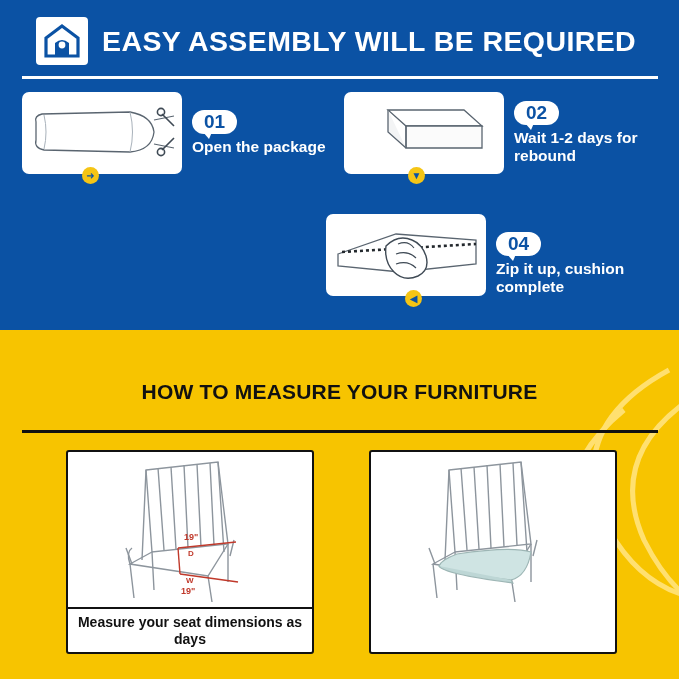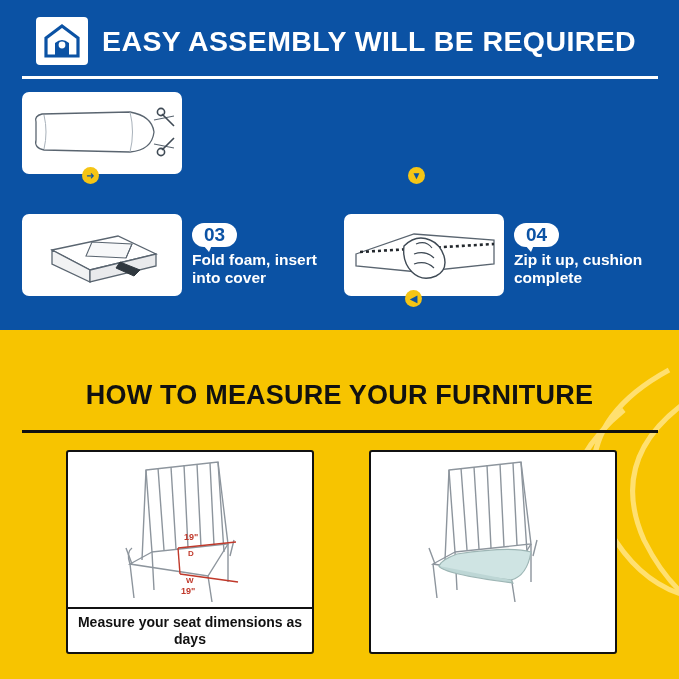--- a/index.html
+++ b/index.html
@@ -150,21 +150,21 @@
     height: 300px;
     pointer-events: none;
   }
   .measure-title {
     position: absolute;
     left: 0;
     top: 50px;
     width: 679px;
     text-align: center;
     color: #111111;
-    font-size: 27px;
+    font-size: 21px;
     font-weight: bold;
     letter-spacing: 0.2px;
   }
   .measure-rule {
     position: absolute;
     left: 22px;
     top: 100px;
     width: 636px;
     height: 3px;
     background: #111111;
@@ -232,43 +232,45 @@
         <svg width="160" height="82" viewBox="0 0 160 82" aria-hidden="true">
           <path d="M14 30 Q12 24 20 22 L108 20 Q130 24 132 40 Q130 58 108 60 L22 58 Q12 56 14 48 Z" fill="#ffffff" stroke="#5a6570" stroke-width="1.3"></path>
           <path d="M22 23 Q26 40 22 57" fill="none" stroke="#a9b2bb" stroke-width="1"></path>
           <path d="M108 20 Q113 40 108 60" fill="none" stroke="#a9b2bb" stroke-width="1"></path>
           <path d="M132 28 L152 24 M132 52 L152 56" stroke="#5a6570" stroke-width="1.2" fill="none"></path>
           <path d="M140 22 L152 34 M140 58 L152 46" stroke="#3f4a55" stroke-width="1.6" fill="none"></path>
           <circle cx="139" cy="20" r="3.6" fill="none" stroke="#3f4a55" stroke-width="1.6"></circle>
           <circle cx="139" cy="60" r="3.6" fill="none" stroke="#3f4a55" stroke-width="1.6"></circle>
         </svg>
       </div>
+      <div class="step-text">
+        <span class="step-num">01</span>
+        <span class="step-label">Open the package</span>
+      </div>
     </div>
     <div class="arrow-badge" style="left:82px; top:167px;">➜</div>
 
-    <div class="arrow-badge" style="left:408px; top:167px;">▼</div>
-
-    <div class="step" style="left:22px; top:214px;">
+    <div class="step" style="left:344px; top:92px;">
       <div class="step-img">
         <svg width="160" height="82" viewBox="0 0 160 82" aria-hidden="true">
-          <path d="M30 36 L96 22 L134 40 L68 56 Z" fill="#ffffff" stroke="#5a6570" stroke-width="1.3"></path>
-          <path d="M30 36 L30 50 L68 68 L68 56 Z" fill="#f1f2f3" stroke="#5a6570" stroke-width="1.3"></path>
-          <path d="M68 56 L134 40 L134 52 L68 68 Z" fill="#e9eaec" stroke="#5a6570" stroke-width="1.3"></path>
-          <path d="M70 28 L110 30 L104 44 L64 42 Z" fill="#f7f8f9" stroke="#5a6570" stroke-width="1.1"></path>
-          <path d="M104 44 L110 30" fill="none" stroke="#5a6570" stroke-width="1"></path>
-          <path d="M98 48 L118 56 L112 62 L94 54 Z" fill="#30383f" stroke="#30383f" stroke-width="1"></path>
+          <path d="M44 18 L120 18 L138 34 L62 34 Z" fill="#ffffff" stroke="#5a6570" stroke-width="1.3"></path>
+          <path d="M62 34 L138 34 L138 56 L62 56 Z" fill="#fbfbfb" stroke="#5a6570" stroke-width="1.3"></path>
+          <path d="M44 18 L44 40 L62 56" fill="#f3f4f5" stroke="#5a6570" stroke-width="1.3"></path>
+          <path d="M62 34 L62 56" fill="none" stroke="#5a6570" stroke-width="1.3"></path>
         </svg>
       </div>
       <div class="step-text">
-        <span class="step-num">03</span>
-        <span class="step-label">Fold foam, insert into cover</span>
-      </div>
-    </div>
-
-    <div class="step" style="left:344px; top:214px;">
+        <span class="step-num">02</span>
+        <span class="step-label">Wait 1-2 days for rebound</span>
+      </div>
+    </div>
+    <div class="arrow-badge" style="left:408px; top:167px;">▼</div>
+
+
+    <div class="step" style="left:326px; top:214px;align-items:flex-end;">
       <div class="step-img">
         <svg width="160" height="82" viewBox="0 0 160 82" aria-hidden="true">
           <path d="M12 40 L70 20 L150 26 L150 50 L74 58 L12 52 Z" fill="#ffffff" stroke="#5a6570" stroke-width="1.3"></path>
           <path d="M16 38 L150 30" fill="none" stroke="#23282d" stroke-width="2.6" stroke-dasharray="3 3"></path>
           <path d="M74 58 L74 36" fill="none" stroke="#5a6570" stroke-width="1"></path>
           <path d="M60 32 Q72 20 86 26 Q96 30 100 42 Q104 56 92 62 Q78 68 68 58 Q58 48 60 32 Z" fill="#ffffff" stroke="#3f4a55" stroke-width="1.4"></path>
           <path d="M72 30 Q82 26 88 34" fill="none" stroke="#3f4a55" stroke-width="1.1"></path>
           <path d="M70 40 Q82 36 90 44" fill="none" stroke="#3f4a55" stroke-width="1.1"></path>
           <path d="M70 50 Q82 46 90 54" fill="none" stroke="#3f4a55" stroke-width="1.1"></path>
         </svg>

